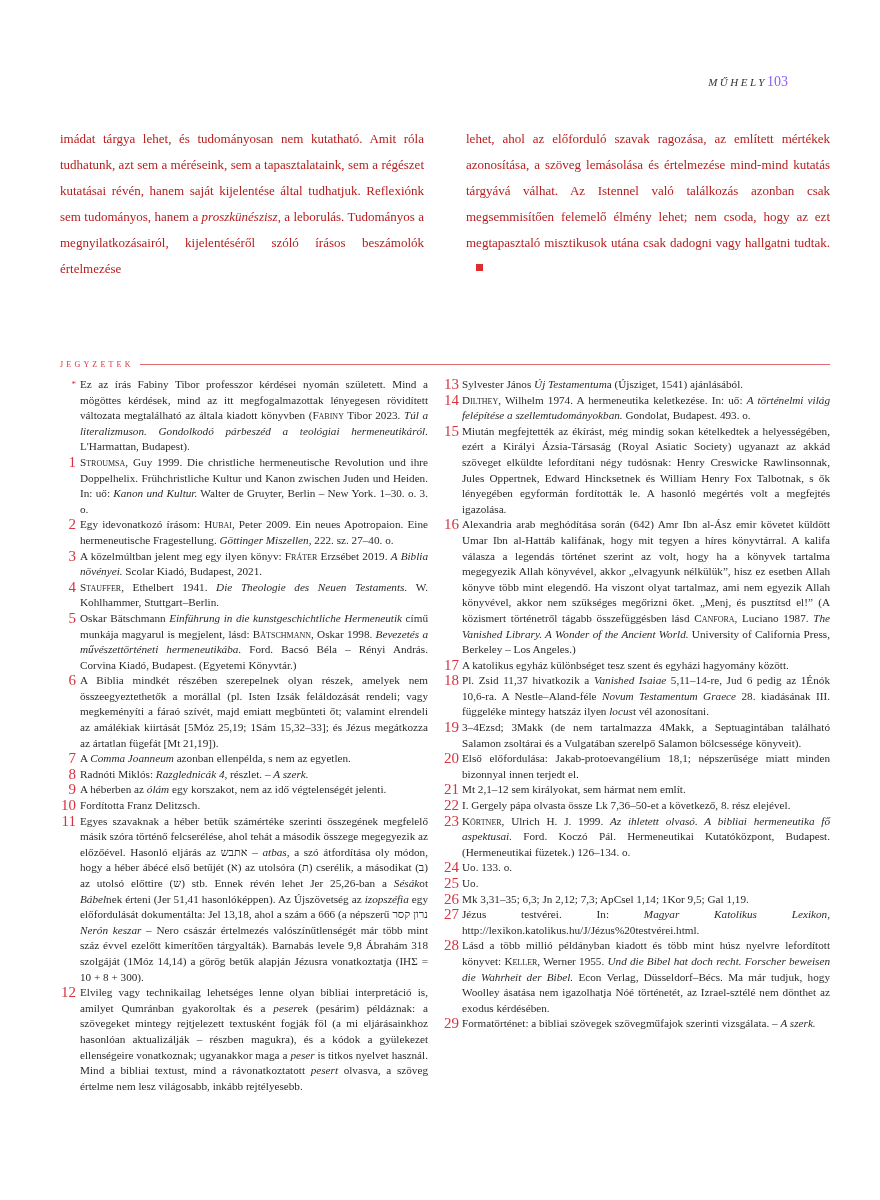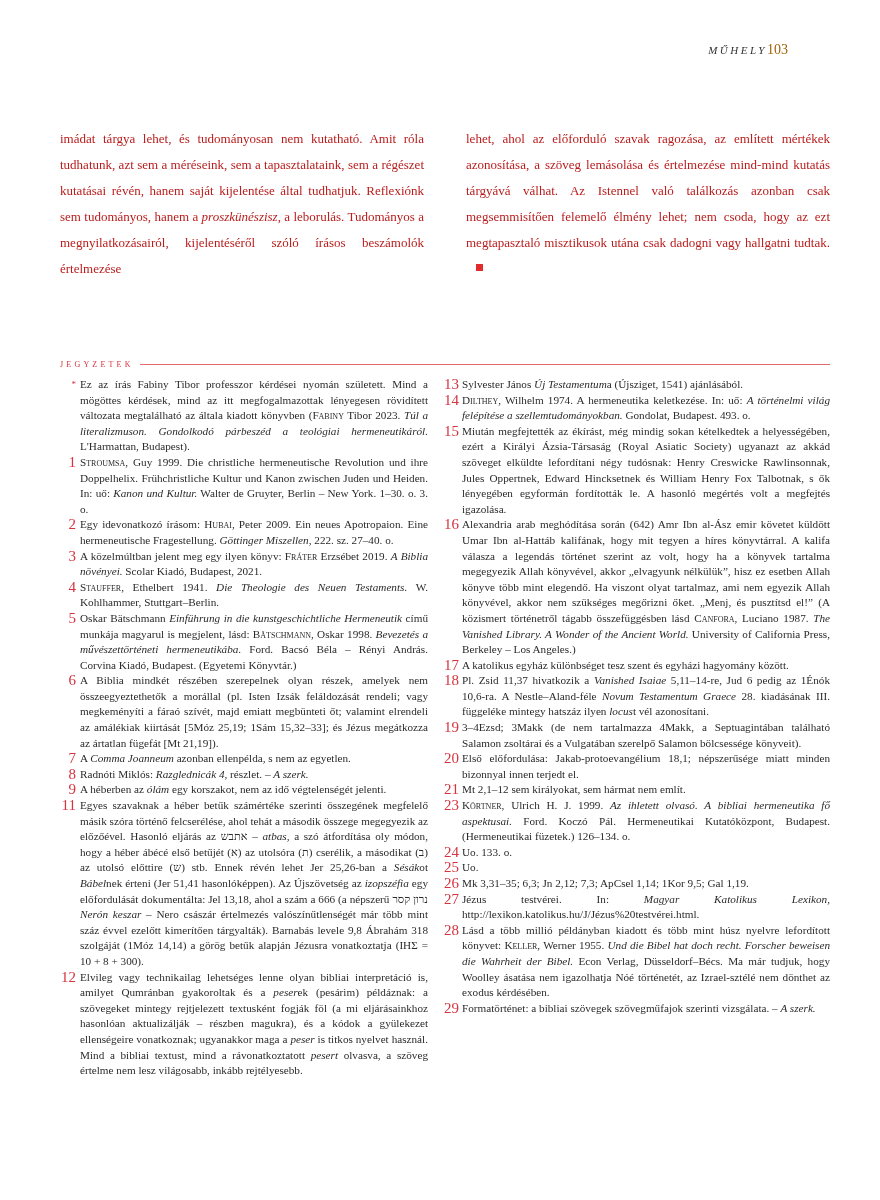--- a/index.html
+++ b/index.html
@@ -1,21 +1,21 @@
 <!DOCTYPE html>
 <html><head>
 <meta charset="utf-8">
 <style>
   html, body { margin: 0; padding: 0; background: #ffffff; }
   body { width: 880px; height: 1200px; position: relative; overflow: hidden;
          font-family: "DejaVu Serif", "Liberation Serif", serif; color: #1e1e1e; }
   .running-head { position: absolute; top: 42px; right: 92px; display: flex; align-items: baseline; }
   .section-name { font-family: "Liberation Serif", serif; font-style: italic; font-size: 11px;
                   letter-spacing: 2.5px; color: #333; }
-  .page-number { font-family: "Liberation Serif", serif; font-size: 14px; color: #a16207; }
+  .page-number { font-family: "Liberation Serif", serif; font-size: 14px; color: #8b5cf6; margin-top: 32px; }
 
   .body-text { position: absolute; top: 126px; left: 60px; width: 770px; display: flex; justify-content: space-between; }
   .body-col { width: 364px; font-family: "Liberation Serif", serif; font-size: 13px; line-height: 26px;
               text-align: justify; color: #b91c1c; }
   .body-col p { margin: 0; }
   .end-mark { display: inline-block; width: 7px; height: 7px; background: #e02c2c; margin-left: 10px; vertical-align: 2px; }
 
   .notes-header { position: absolute; top: 360px; left: 60px; width: 770px; display: flex; align-items: center; }
   .notes-title { font-family: "Liberation Serif", serif; font-size: 8px; letter-spacing: 3.2px; color: #d6333f;
                  margin-right: 6px; white-space: nowrap; }
@@ -90,20 +90,24 @@
       </div>
       <div class="note">
         <span class="note-num">8</span>
         <span class="note-text"><span>Radnóti Miklós: </span><i>Razglednicák 4</i><span>, részlet. – </span><i>A szerk.</i></span>
       </div>
       <div class="note">
         <span class="note-num">9</span>
         <span class="note-text"><span>A héberben az </span><i>ólám</i><span> egy korszakot, nem az idő végtelenségét jelenti.</span></span>
       </div>
       <div class="note">
+        <span class="note-num">10</span>
+        <span class="note-text"><span>Fordította Franz Delitzsch.</span></span>
+      </div>
+      <div class="note">
         <span class="note-num">11</span>
         <span class="note-text"><span>Egyes szavaknak a héber betűk számértéke szerinti összegének megfelelő másik szóra történő felcserélése, ahol tehát a második összege megegyezik az előzőével. Hasonló eljárás az אתבש – </span><i>atbas</i><span>, a szó átfordítása oly módon, hogy a héber ábécé első betűjét (א) az utolsóra (ת) cserélik, a másodikat (ב) az utolsó előttire (ש) stb. Ennek révén lehet Jer 25,26-ban a </span><i>Sésák</i><span>ot </span><i>Bábel</i><span>nek érteni (Jer 51,41 hasonlóképpen). Az Újszövetség az </span><i>izopszéfia</i><span> egy előfordulását dokumentálta: Jel 13,18, ahol a szám a 666 (a népszerű נרון קסר </span><i>Nerón keszar</i><span> – Nero császár értelmezés valószínűtlenségét már több mint száz évvel ezelőtt kimerítően tárgyalták). Barnabás levele 9,8 Ábrahám 318 szolgáját (1Móz 14,14) a görög betűk alapján Jézusra vonatkoztatja (IHΣ = 10 + 8 + 300).</span></span>
       </div>
       <div class="note">
         <span class="note-num">12</span>
         <span class="note-text"><span>Elvileg vagy technikailag lehetséges lenne olyan bibliai interpretáció is, amilyet Qumránban gyakoroltak és a </span><i>peser</i><span>ek (pesárim) példáznak: a szövegeket mintegy rejtjelezett textusként fogják föl (a mi eljárásainkhoz hasonlóan aktualizálják – részben magukra), és a kódok a gyülekezet ellenségeire vonatkoznak; ugyanakkor maga a </span><i>peser</i><span> is titkos nyelvet használ. Mind a bibliai textust, mind a rávonatkoztatott </span><i>pesert</i><span> olvasva, a szöveg értelme nem lesz világosabb, inkább rejtélyesebb.</span></span>
       </div>
     </div>
   <div class="notes-col right" id="notes-right">
       <div class="note">
@@ -136,20 +140,24 @@
       </div>
       <div class="note">
         <span class="note-num">20</span>
         <span class="note-text"><span>Első előfordulása: Jakab-protoevangélium 18,1; népszerűsége miatt minden bizonnyal innen terjedt el.</span></span>
       </div>
       <div class="note">
         <span class="note-num">21</span>
         <span class="note-text"><span>Mt 2,1–12 sem királyokat, sem hármat nem említ.</span></span>
       </div>
       <div class="note">
+        <span class="note-num">22</span>
+        <span class="note-text"><span>I. Gergely pápa olvasta össze Lk 7,36–50-et a következő, 8. rész elejével.</span></span>
+      </div>
+      <div class="note">
         <span class="note-num">23</span>
         <span class="note-text"><span class="sc">Körtner</span><span>, Ulrich H. J. 1999. </span><i>Az ihletett olvasó. A bibliai hermeneutika fő aspektusai.</i><span> Ford. Koczó Pál. Hermeneutikai Kutatóközpont, Budapest. (Hermeneutikai füzetek.) 126–134. o.</span></span>
       </div>
       <div class="note">
         <span class="note-num">24</span>
         <span class="note-text"><span>Uo. 133. o.</span></span>
       </div>
       <div class="note">
         <span class="note-num">25</span>
         <span class="note-text"><span>Uo.</span></span>

